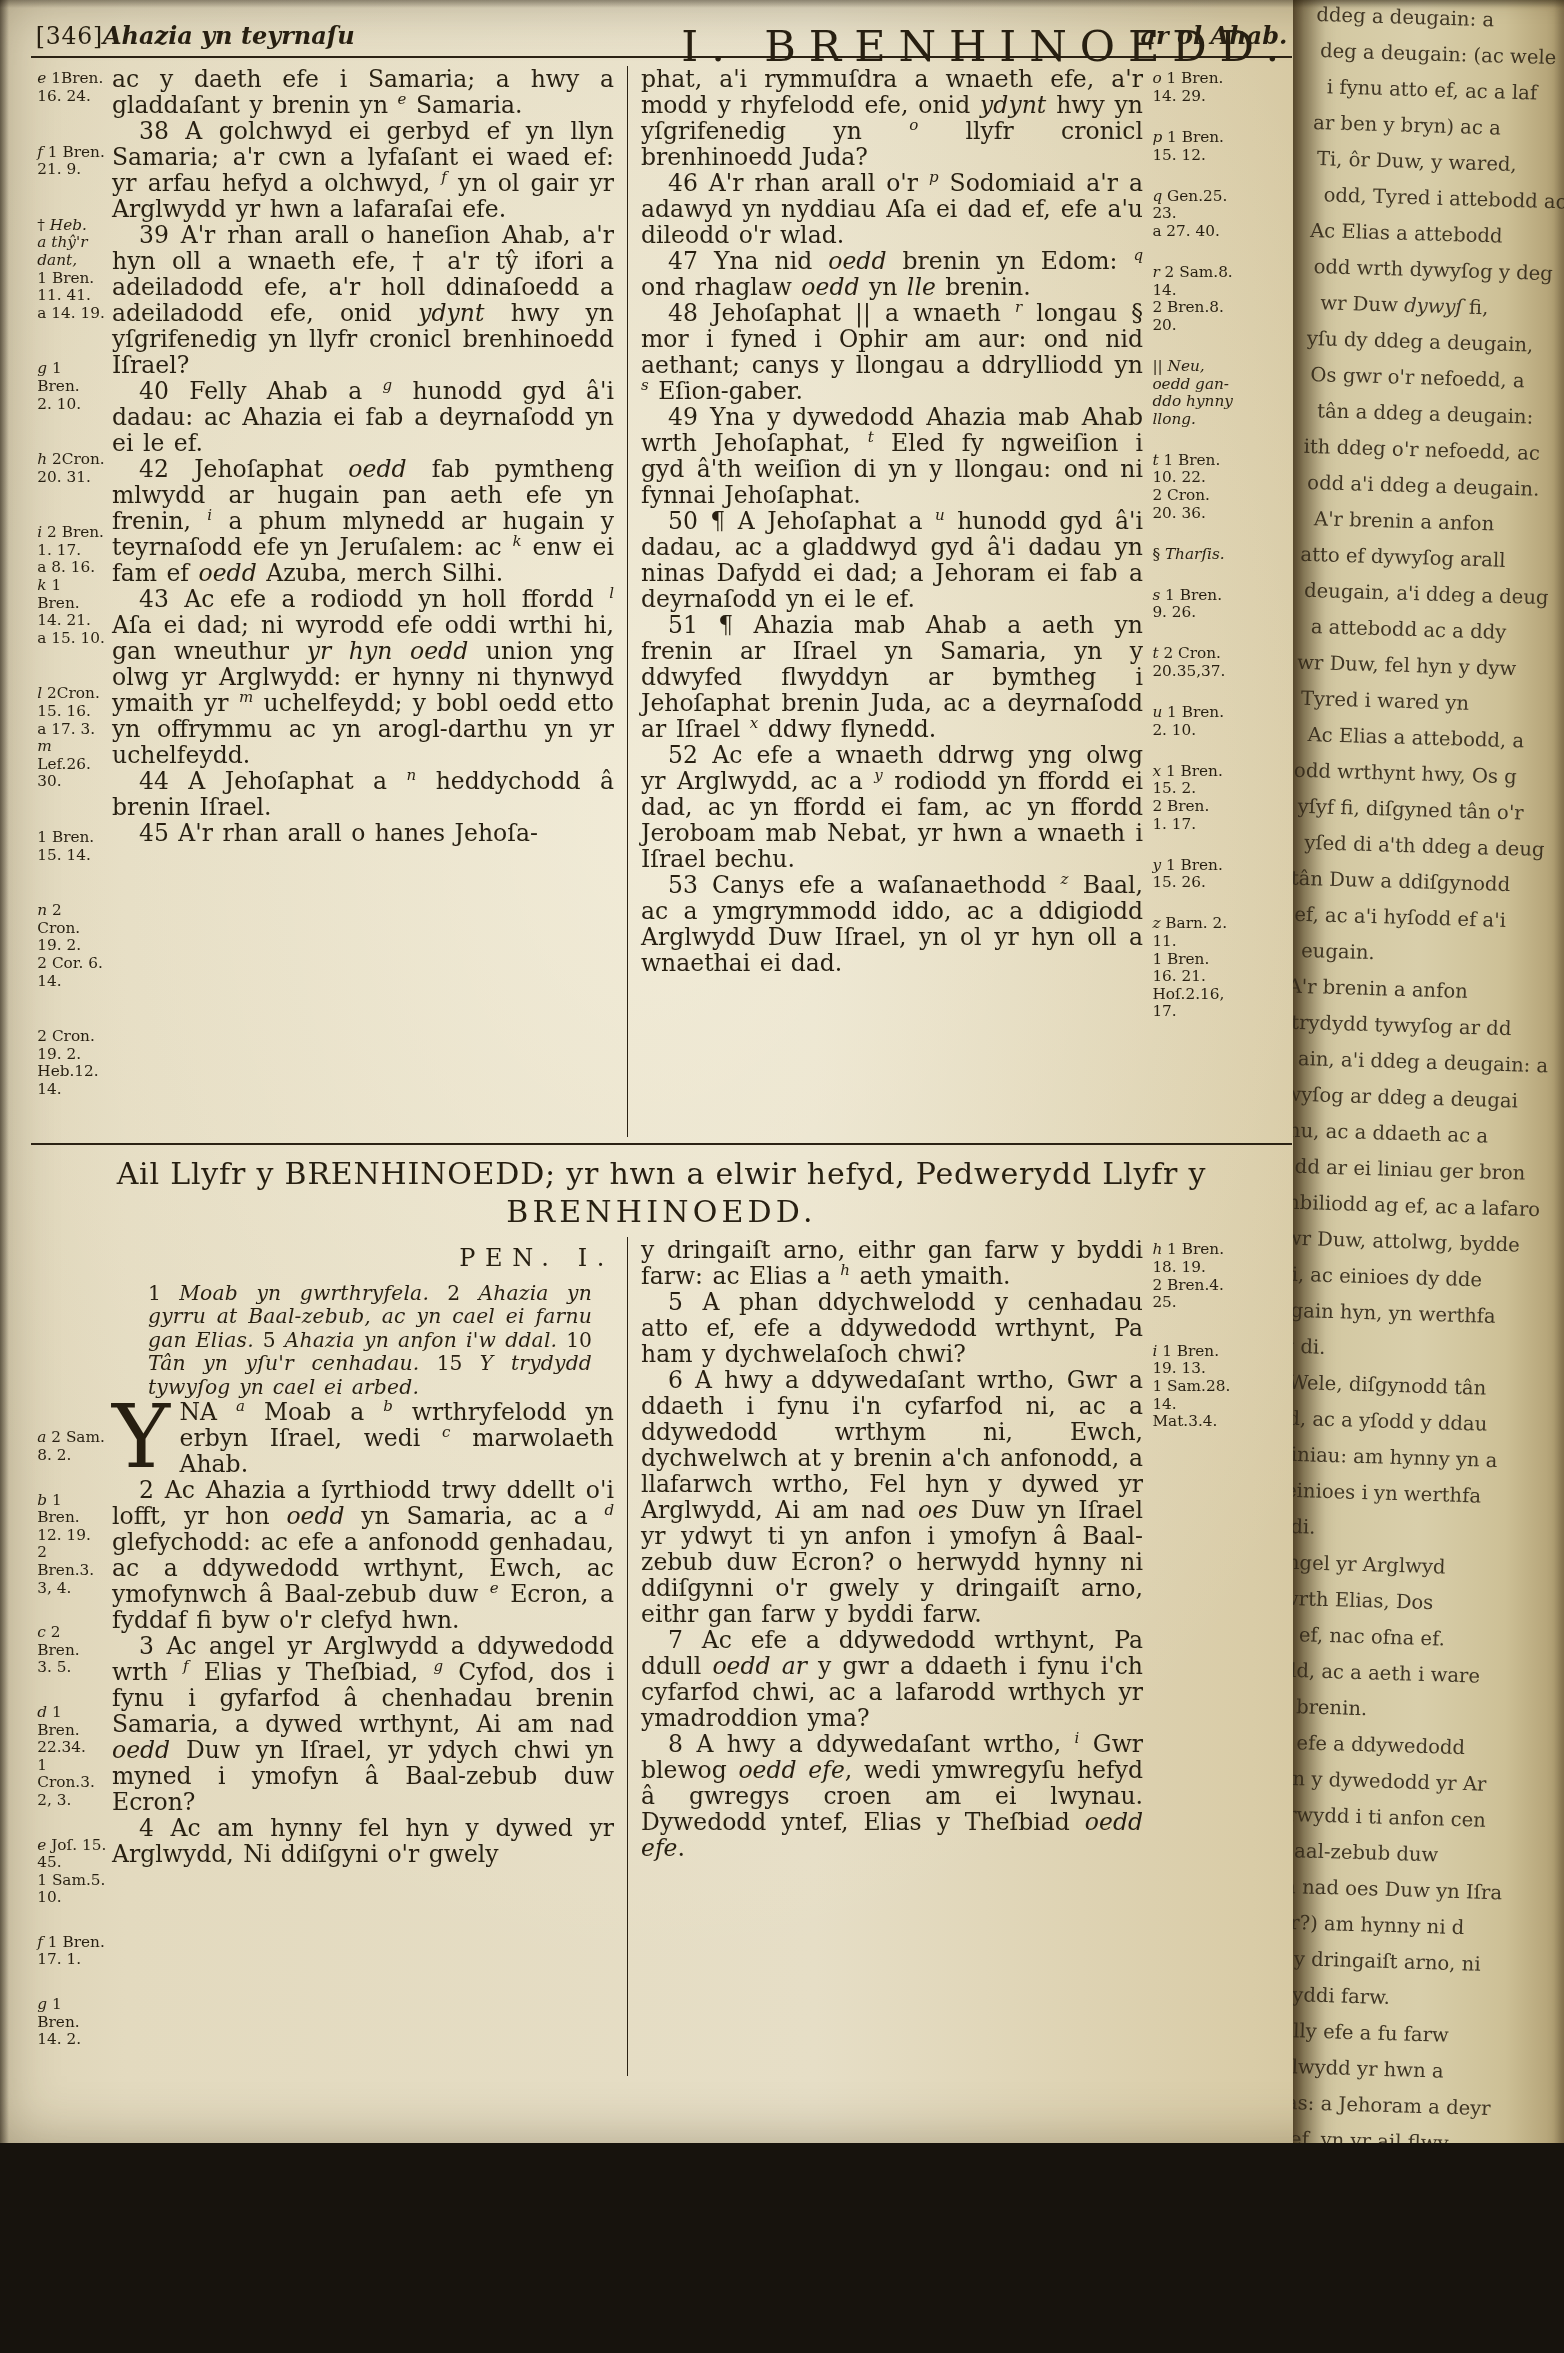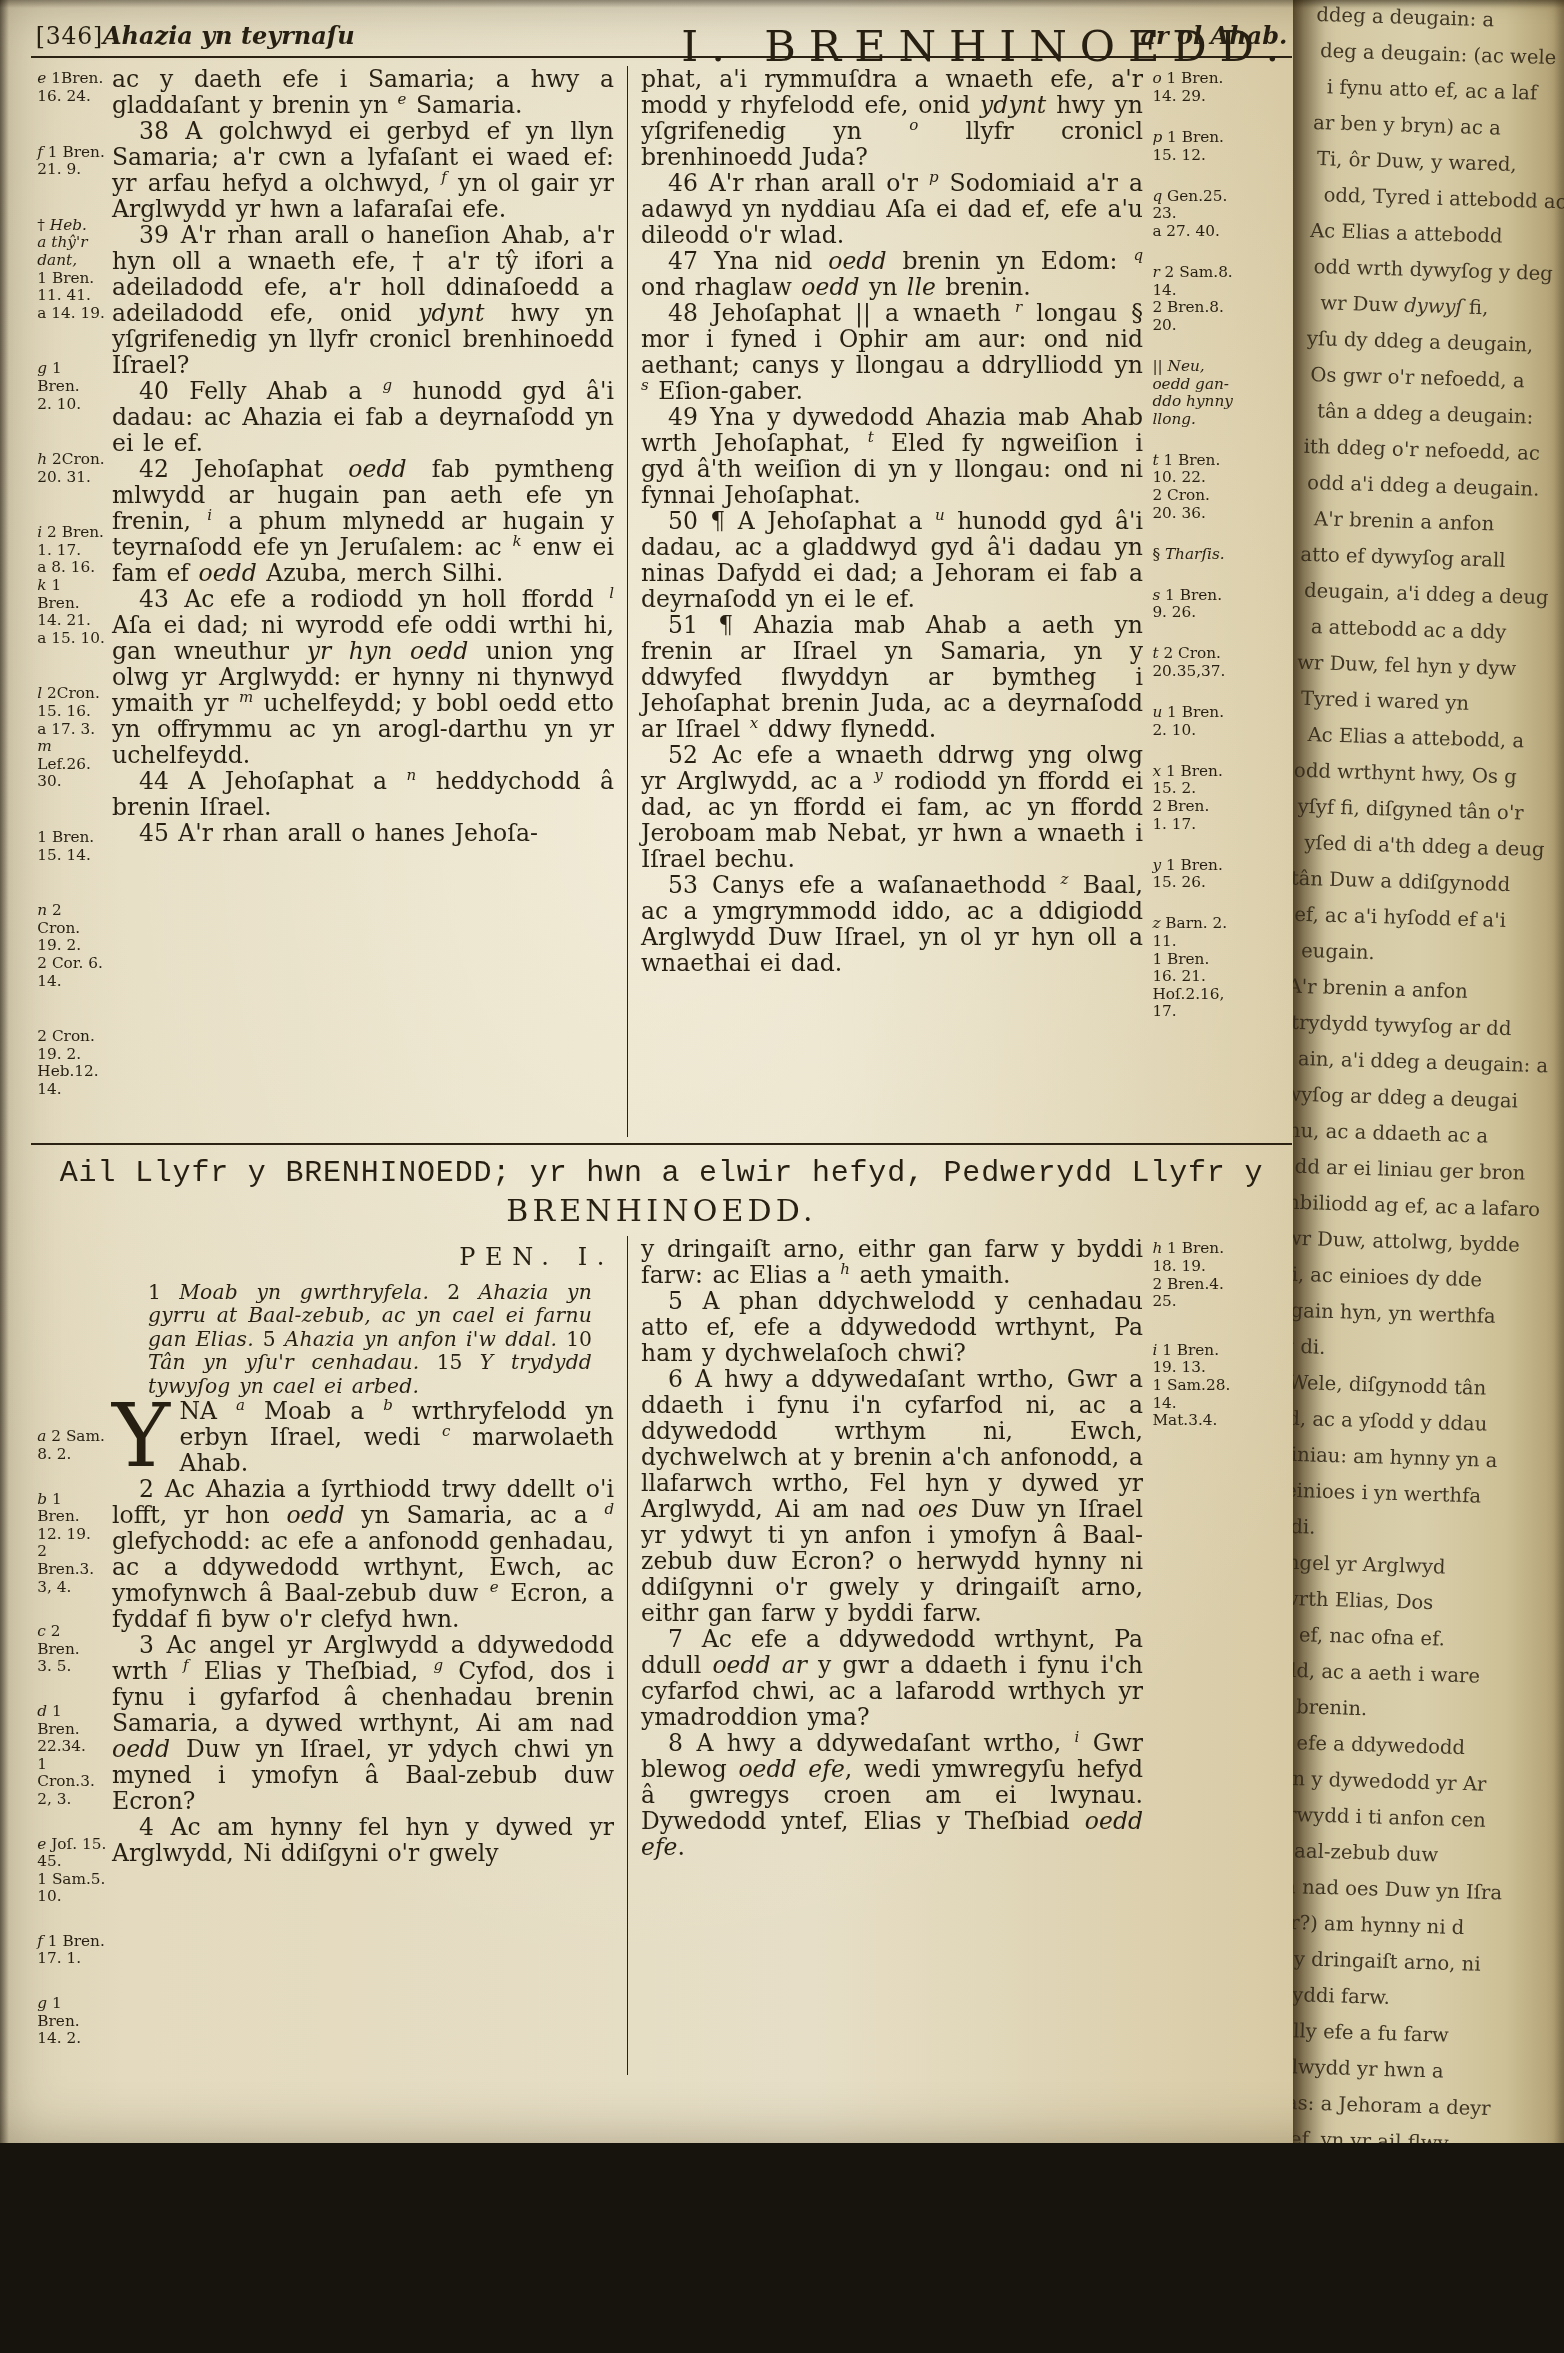--- a/index.html
+++ b/index.html
@@ -57,21 +57,21 @@
   .k1 .mleft .note { margin-bottom:38px; }
   .k1 .mright .note { margin-bottom:23.5px; }
   .k2 .mleft .note { margin-bottom:27px; }
   .k2 .mleft .note:first-child { margin-top:188px; }
   .k2 .mright .note { margin-bottom:31px; }
 
   sup { font-size:64%; line-height:0; vertical-align:super; font-style:italic; }
 
   
   .sectitle { text-align:center; margin-top:11px; }
-  .sectitle .l1 { font-size:30px; letter-spacing:0.8px;font-family:Liberation Mono, monospace; }
+  .sectitle .l1 { font-size:30px; letter-spacing:0.8px; }
   .sectitle .l2 { font-size:30px; letter-spacing:.14em; margin-top:3.1px; }
 
   .chap { text-align:right; font-size:24px; letter-spacing:.40em; margin:7.8px 0 11px 0; }
   .summary { font-size:20.3px; line-height:23.5px; text-align:justify; margin:0 0 11px 0; padding:0 22px 0 36px; }
   .summary i { letter-spacing:0.2px; }
 
   .first { text-indent:0; }
   .dropcap {
     float:left; font-size:88px; line-height:69px; padding:3.1px 9.4px 0 0;
     font-weight:500;

